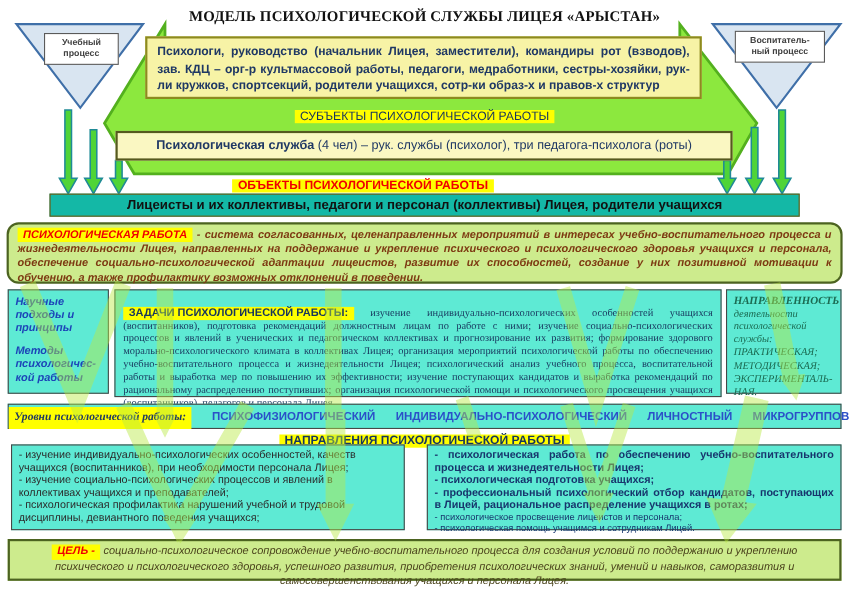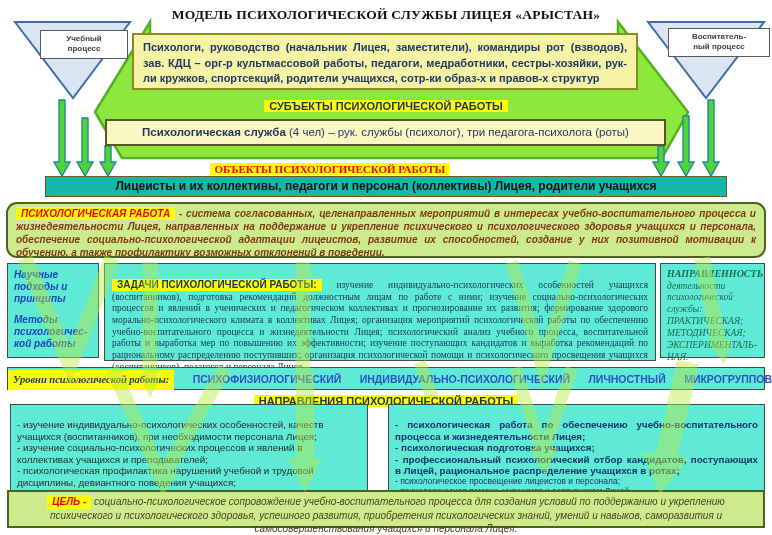--- a/index.html
+++ b/index.html
@@ -5,35 +5,35 @@
   html,body{margin:0;padding:0;background:#fff;}
   #canvas{position:relative;width:772px;height:535px;background:#fff;overflow:hidden;
           font-family:"Liberation Sans",sans-serif;}
   .abs{position:absolute;}
   .layer{position:absolute;left:0;top:0;pointer-events:none;}
   
   .title{left:0;top:7px;width:772px;text-align:center;font-family:"Liberation Serif",serif;
          font-weight:bold;font-size:13.5px;color:#111;letter-spacing:.2px;z-index:4;}
   
   .tri-label{background:#fff;border:1px solid #5a5a5a;color:#404040;font-weight:bold;
-             font-size:8px;text-align:center;line-height:1.3;padding:3px 12px;z-index:3;}
+             font-size:8px;text-align:center;line-height:1.3;padding:3px 2px;z-index:3;}
   
   .subjects-box{left:132px;top:33px;width:506px;height:57px;background:#f7f3a6;
                 border:2px solid #8d8a20;box-sizing:border-box;padding:5px 9px;
                 font-size:11px;font-weight:bold;color:#1f3864;line-height:1.42;
                 text-align:justify;z-index:3;}
   .chip{display:inline-block;background:#ffff00;padding:0 5px;white-space:nowrap;}
   .subjects-heading{left:0;top:96px;width:772px;text-align:center;z-index:3;}
-  .subjects-heading .chip{color:#17365d;font-weight:bold;font-size:11px;text-align:right;}
+  .subjects-heading .chip{color:#17365d;font-weight:normal;font-size:11px;text-align:right;}
   .service-box{left:105px;top:119px;width:561px;height:27px;background:#faf7c2;
                border:2px solid #55591f;box-sizing:border-box;text-align:center;
                font-size:11.5px;color:#1f3864;line-height:23px;z-index:3;white-space:nowrap;}
   .service-box b{font-weight:bold;}
   .objects-heading{left:0;top:159px;width:660px;text-align:center;z-index:3;}
-  .objects-heading .chip{color:#f00000;font-weight:bold;font-size:11px;font-family:Liberation Serif, serif;}
+  .objects-heading .chip{color:#f00000;font-weight:bold;font-size:11px;}
   .objects-box{left:45px;top:176px;width:682px;height:21px;background:#14b8a6;
                border:1.5px solid #6e5a10;box-sizing:border-box;text-align:center;
                font-size:12px;font-weight:bold;color:#111;line-height:18px;z-index:3;}
   
   .green-box{background:#cdeb8d;border:2px solid #4c6320;box-sizing:border-box;z-index:3;
              font-style:italic;color:#7d3a12;}
   .work-box{left:6px;top:202px;width:760px;height:56px;padding:3px 8px;
             font-size:10px;font-weight:bold;line-height:1.3;text-align:justify;border-radius:11px;}
   .work-box .chip{color:#f00000;font-style:italic;}
   .goal-box{left:7px;top:490px;width:758px;height:38px;padding:3px 14px;
@@ -52,21 +52,21 @@
                    font-family:"Liberation Serif",serif;font-style:italic;color:#1b6b52;
                    font-size:9.5px;line-height:1.25;}
   .orientation-box .o-title{font-weight:bold;font-size:10px;}
   .levels-box{left:7px;top:367px;width:758px;height:23px;text-align:center;line-height:20px;
               white-space:nowrap;}
   .levels-box .lv-label{font-family:"Liberation Serif",serif;font-style:italic;font-weight:bold;
                         color:#1f3864;font-size:10.5px;}
   .levels-box .lv{color:#2b50c8;font-weight:bold;font-size:10.5px;margin-left:14px;}
   .directions-heading{left:0;top:391px;width:772px;text-align:center;z-index:3;}
   .directions-heading .chip{color:#17365d;font-weight:bold;font-size:11px;}
-  .dir-box{top:404px;height:88px;padding:14px 6px;font-size:9.8px;line-height:1.18;}
+  .dir-box{top:404px;height:78px;padding:3px 6px;font-size:9.8px;line-height:1.18;}
   .dir-left{left:10px;width:358px;color:#2b2b2b;}
   .dir-right{left:388px;width:377px;color:#17366d;font-weight:bold;text-align:justify;}
   .dir-right .small{font-size:8.5px;font-weight:normal;line-height:1.15;}
 </style>
 </head>
 <body>
 
 <div id="canvas">
 
   <svg class="layer" width="772" height="535" viewBox="0 0 772 535">

